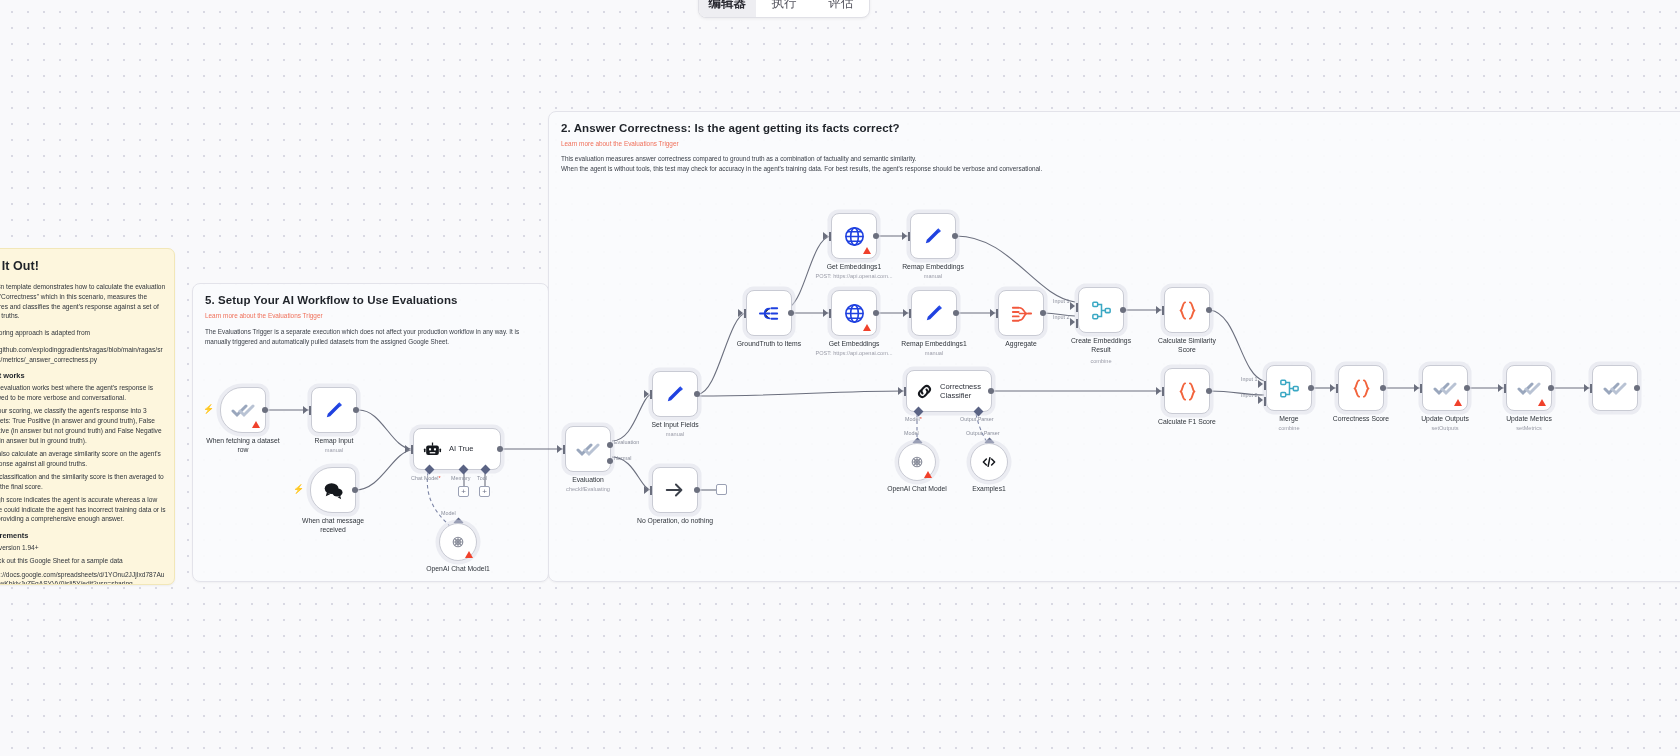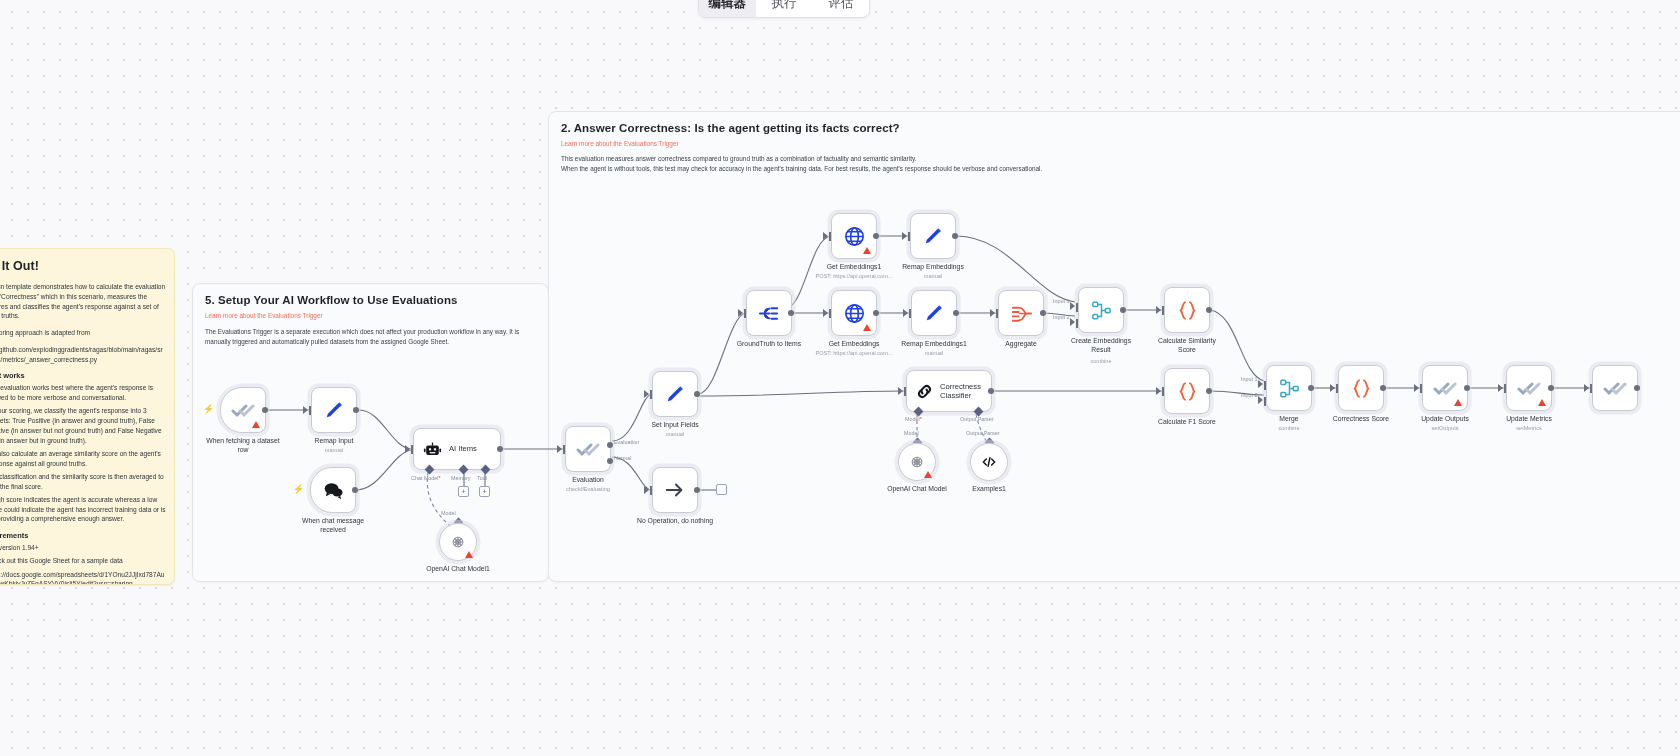--- a/index.html
+++ b/index.html
@@ -304,21 +304,21 @@
     <div class="nbox wide">
       <svg class="g" width="19" height="19" viewBox="0 0 24 24">
         <rect x="4" y="7" width="16" height="12" rx="2.5" fill="#15181d"></rect>
         <rect x="7.6" y="10.5" width="2.6" height="2.6" fill="#fff"></rect>
         <rect x="13.8" y="10.5" width="2.6" height="2.6" fill="#fff"></rect>
         <rect x="8.5" y="15.3" width="7" height="1.6" fill="#fff"></rect>
         <rect x="11.2" y="3.2" width="1.6" height="4" fill="#15181d"></rect>
         <rect x="1.2" y="10.6" width="2" height="5" rx="1" fill="#15181d"></rect>
         <rect x="20.8" y="10.6" width="2" height="5" rx="1" fill="#15181d"></rect>
       </svg>
-      <span class="nname-inline">AI Items</span>
+      <span class="nname-inline">AI True</span>
       <span class="bar-in" style="left:-3px"></span>
       <span class="arrow-in" style="left:-9px"></span>
       <span class="dot-out" style="right:-3px"></span>
       <span class="diamond" style="left:12px;bottom:-4px"></span>
       <span class="diamond" style="left:46px;bottom:-4px"></span>
       <span class="diamond" style="left:68px;bottom:-4px"></span>
     </div>
     <div class="porttxt" style="left:-2px;top:47px">
       <span>Chat Model</span><span class="req">*</span>
     </div>

